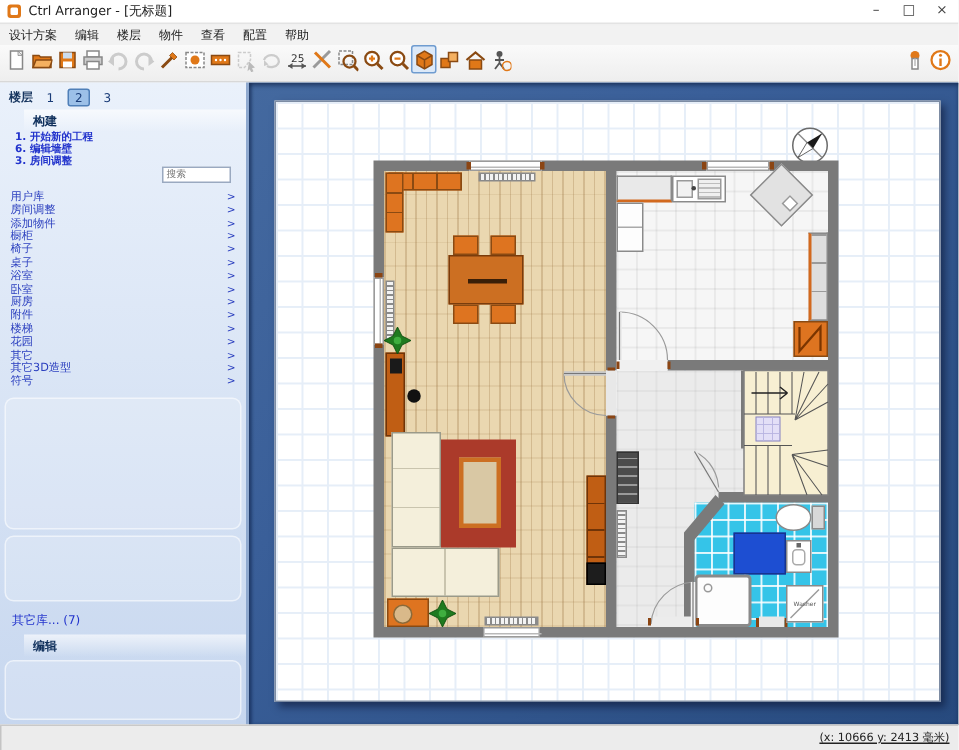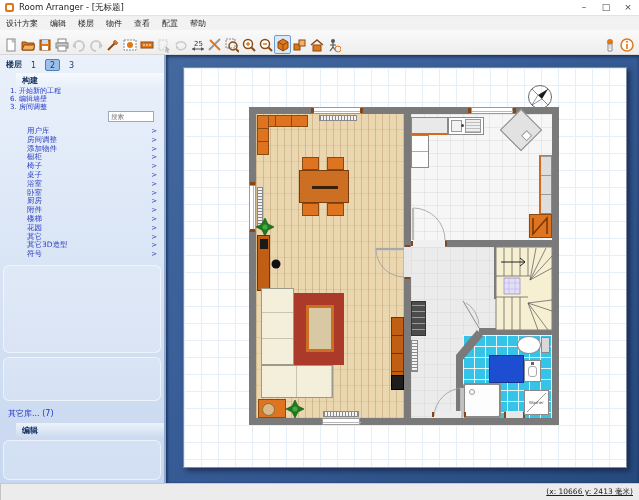--- a/index.html
+++ b/index.html
@@ -11,40 +11,40 @@
   #titlebar{position:absolute;left:0;top:0;width:639px;height:16px;background:#ffffff;border-bottom:1px solid #e3e3e3;
             display:flex;align-items:center;font-size:8.5px;color:#222;}
   #app-icon{width:9px;height:9px;margin:0 5px 0 5px;background:#e07818;border-radius:2px;position:relative;}
   #app-icon:after{content:"";position:absolute;left:2px;top:2px;width:5px;height:5px;background:#fff;border-radius:1px;}
   #win-controls{margin-left:auto;display:flex;}
   .win-btn{width:22px;height:15px;text-align:center;line-height:14px;font-size:9px;color:#444;}
   #menubar{position:absolute;left:0;top:17px;width:639px;height:13px;background:#f2f2f2;display:flex;align-items:flex-start;
            font-size:8px;color:#222;}
   .menu-item{padding:1px 6px;}
   #toolbar{position:absolute;left:0;top:30px;width:639px;height:25px;background:linear-gradient(#fafafa,#eeeeee);
-           border-bottom:1px solid #d8d8d8;display:flex;align-items:flex-end;padding-left:2px;}
+           border-bottom:1px solid #d8d8d8;display:flex;align-items:flex-start;padding-left:2px;}
   .tbtn{width:17px;height:19px;display:flex;align-items:center;justify-content:center;border:1px solid transparent;border-radius:2px;}
   .tbtn.active{background:#dcE9f8;border:1px solid #6f9cd0;}
   .tbtn.disabled{opacity:.45;}
   #toolbar-right{margin-left:auto;display:flex;margin-right:4px;}
 
   
   #sidebar{position:absolute;left:0;top:55px;width:166px;height:428px;background:linear-gradient(180deg,#eaf1fb,#c7d7ef);
            border-right:2px solid #8fa9cf;font-size:8px;color:#17355f;overflow:hidden;}
   .hdr{position:absolute;left:16px;width:164px;height:15px;background:linear-gradient(rgba(255,255,255,.65),rgba(255,255,255,0));
        font-weight:bold;color:#10305c;display:flex;align-items:center;padding:0 6px;}
   .hdr .arrow{margin-left:auto;font-size:6px;color:#45618e;}
   #floors-row{position:absolute;left:0;top:2px;width:164px;height:15px;display:flex;align-items:center;padding-left:6px;font-weight:bold;}
   .floor-btn{width:15px;height:12px;margin-left:4px;text-align:center;line-height:12px;font-weight:normal;border:1px solid transparent;border-radius:2px;color:#1a3c78;}
   .floor-btn.active{background:#9cc0e8;border:1px solid #4f7fb8;}
-  #build-steps{position:absolute;left:10px;top:33px;width:150px;}
+  #build-steps{position:absolute;left:10px;top:33px;width:150px;font-weight:bold;}
   .step{height:7.8px;line-height:7.8px;color:#2233cc;font-size:7px;white-space:nowrap;}
   #search-input{position:absolute;right:10px;top:56px;width:46px;height:11px;font-size:6.5px;border:1px solid #9aa9c0;padding:0 2px;color:#333;}
   #cat-list{position:absolute;left:0;top:72px;width:164px;}
-  .cat-row{height:8.8px;line-height:8.8px;display:flex;padding:0 7px 0 7px;color:#2b3fbf;font-size:7.5px;margin-left:20px;}
+  .cat-row{height:8.8px;line-height:8.8px;display:flex;padding:0 7px 0 7px;color:#2b3fbf;font-size:7.5px;}
   .cat-chev{margin-left:auto;font-size:7px;}
   .ghost-panel{position:absolute;border:1px solid rgba(255,255,255,.55);border-radius:6px;background:rgba(255,255,255,.18);}
   #other-libs{position:absolute;left:8px;top:353px;color:#2233cc;font-size:8px;}
   #edit-hdr{top:368px;}
   #edit-panel{position:absolute;left:3px;top:385px;width:158px;height:40px;border:1px solid rgba(255,255,255,.55);border-radius:6px;background:rgba(255,255,255,.2);}
 
   
   #canvas{position:absolute;left:166px;top:55px;width:473px;height:428px;
           background:linear-gradient(135deg,#44699f 0%,#3a5f99 35%,#274a7e 100%);
           box-shadow:inset 0 2px 3px rgba(10,25,60,.55), inset 2px 0 2px rgba(10,25,60,.35);}
@@ -81,21 +81,21 @@
   #statusbar{position:absolute;left:0;top:483px;width:639px;height:17px;background:#ececec;border-top:1px solid #c9c9c9;
              font-size:7.5px;color:#222;display:flex;align-items:center;}
   #status-left{padding-left:4px;width:497px;white-space:nowrap;overflow:hidden;}
   #status-right{flex:1;border-left:1px solid #c4c4c4;height:100%;display:flex;align-items:center;justify-content:flex-end;padding-right:6px;white-space:nowrap;text-decoration:underline;}
 </style>
 </head>
 <body>
 
 <div id="titlebar">
   <span id="app-icon"></span>
-  <span>Room Arranger - [无标题]</span>
+  <span>Ctrl Arranger - [无标题]</span>
   <span id="win-controls">
     <span class="win-btn">–</span>
     <span class="win-btn">□</span>
     <span class="win-btn">×</span>
   </span>
 </div>
 
 <div id="menubar">
     <span class="menu-item">设计方案</span>
     <span class="menu-item">编辑</span>

